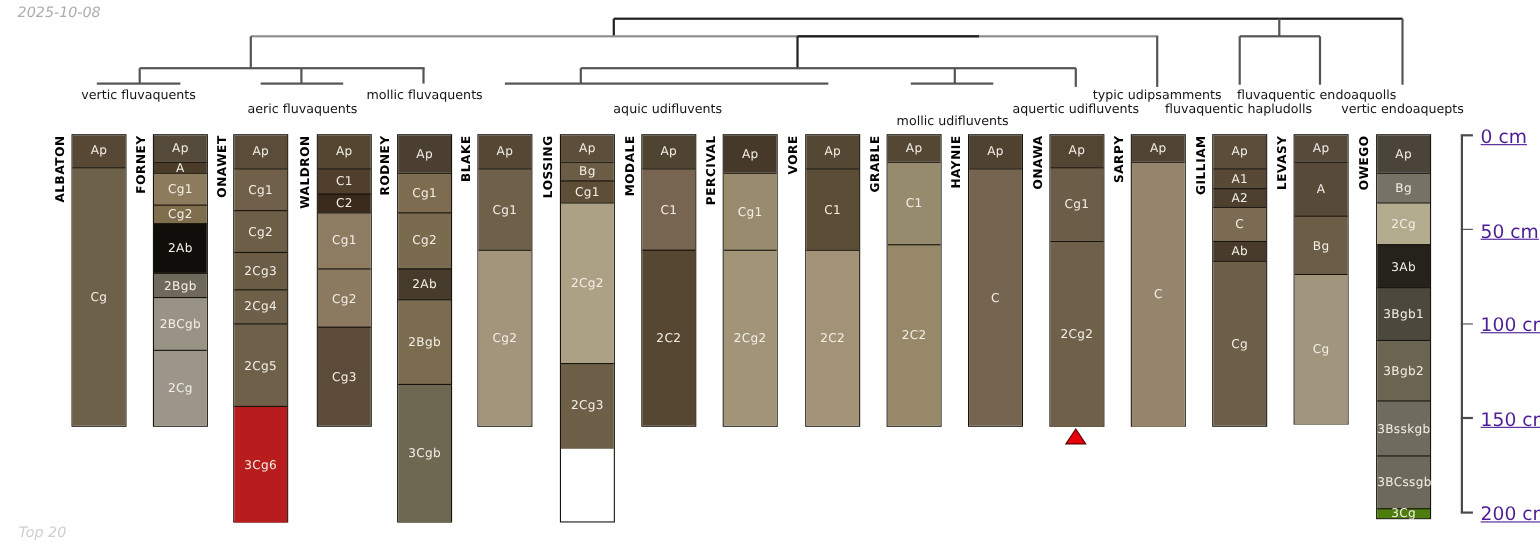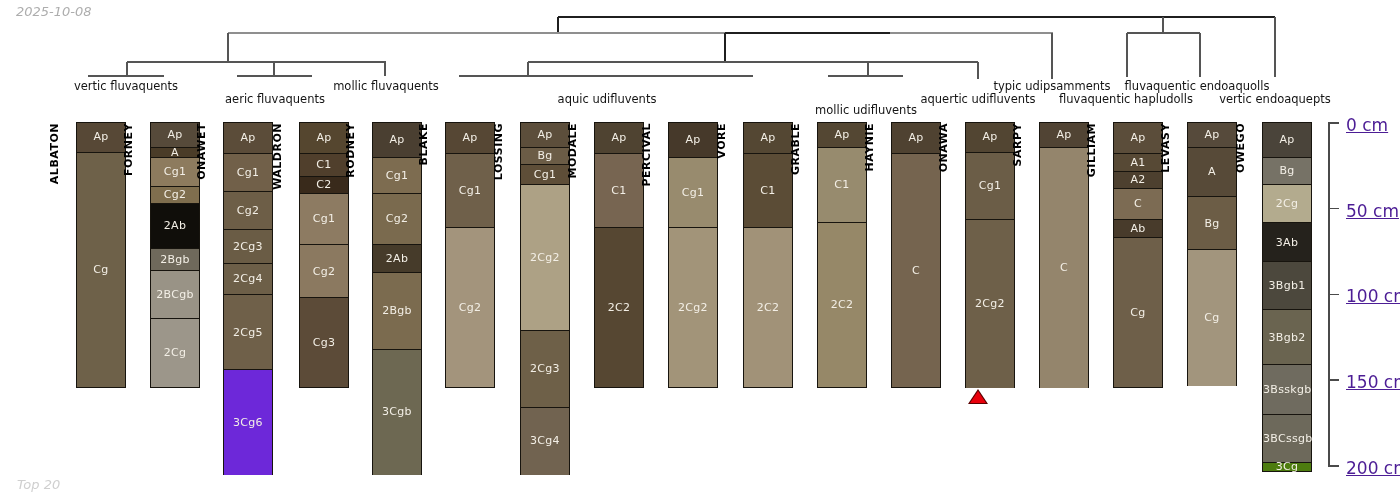--- a/index.html
+++ b/index.html
@@ -8,21 +8,21 @@
     font-family:"DejaVu Sans","Liberation Sans",sans-serif;
   }
   .date-note{position:absolute;left:16px;top:4px;font-size:13px;font-style:italic;color:#adadad;}
   .footer-note{position:absolute;left:17px;top:477px;font-size:13px;font-style:italic;color:#cfcfcf;}
   .seg{position:absolute;}
   .group-label{position:absolute;width:200px;text-align:center;font-size:11.5px;color:#141414;white-space:nowrap;}
   .profile-name{
     position:absolute;writing-mode:vertical-rl;transform:rotate(180deg);
     font-size:11px;font-weight:bold;color:#000;letter-spacing:0.5px;white-space:nowrap;
   }
-  .bar{position:absolute;border:1.5px solid #17140e;background:#fff;margin-left:11px;}
+  .bar{position:absolute;border:1.5px solid #17140e;background:#fff;}
   .horizon{position:absolute;left:0;width:100%;overflow:visible;}
   .horizon + .horizon{border-top:1.2px solid #17140e;}
   .horizon-label{
     position:absolute;left:0;width:100%;text-align:center;top:50%;transform:translateY(-52%);
     font-size:11px;color:#f3efe6;letter-spacing:0.3px;
   }
   .axis-line{position:absolute;background:#4a4a4a;}
   .axis-tick{position:absolute;background:#4a4a4a;}
   .axis-label{position:absolute;font-size:17px;color:#4c1d95;white-space:nowrap;text-decoration:underline;}
   .marker{position:absolute;}
@@ -121,21 +121,21 @@
         </div>
         <div class="horizon" style="top: 106.287px; height: 34.286px; background: rgb(106, 92, 69);">
           <div class="horizon-label">2Cg3</div>
         </div>
         <div class="horizon" style="top: 140.573px; height: 30.8574px; background: rgb(109, 95, 72);">
           <div class="horizon-label">2Cg4</div>
         </div>
         <div class="horizon" style="top: 171.43px; height: 75.4292px; background: rgb(111, 96, 73);">
           <div class="horizon-label">2Cg5</div>
         </div>
-        <div class="horizon" style="top: 246.859px; height: 104.572px; background: #6d28d9;">
+        <div class="horizon" style="top: 246.859px; height: 104.572px; background: #b91c1c;">
           <div class="horizon-label">3Cg6</div>
         </div>
       </div>
       <div class="profile-name" style="left: 271px; top: 123px;">WALDRON</div>
       <div class="bar" style="left: 288px; top: 121.5px; width: 48px; height: 264.002px;">
         <div class="horizon" style="top: 0px; height: 30.8574px; background: rgb(85, 70, 47);">
           <div class="horizon-label">Ap</div>
         </div>
         <div class="horizon" style="top: 30.8574px; height: 22.2859px; background: rgb(80, 63, 44);">
           <div class="horizon-label">C1</div>
@@ -195,23 +195,20 @@
           <div class="horizon-label">Bg</div>
         </div>
         <div class="horizon" style="top: 41.1432px; height: 20.5716px; background: rgb(94, 78, 56);">
           <div class="horizon-label">Cg1</div>
         </div>
         <div class="horizon" style="top: 61.7148px; height: 145.715px; background: rgb(173, 161, 133);">
           <div class="horizon-label">2Cg2</div>
         </div>
         <div class="horizon" style="top: 207.43px; height: 77.1435px; background: rgb(110, 96, 72);">
           <div class="horizon-label">2Cg3</div>
-        </div>
-        <div class="horizon" style="top: 284.574px; height: 66.8577px; background: rgb(113, 99, 80);">
-          <div class="horizon-label">3Cg4</div>
         </div>
       </div>
       <div class="profile-name" style="left: 566px; top: 123px;">MODALE</div>
       <div class="bar" style="left: 583px; top: 121.5px; width: 48px; height: 264.002px;">
         <div class="horizon" style="top: 0px; height: 30.8574px; background: rgb(79, 67, 49);">
           <div class="horizon-label">Ap</div>
         </div>
         <div class="horizon" style="top: 30.8574px; height: 73.7149px; background: rgb(119, 101, 81);">
           <div class="horizon-label">C1</div>
         </div>

